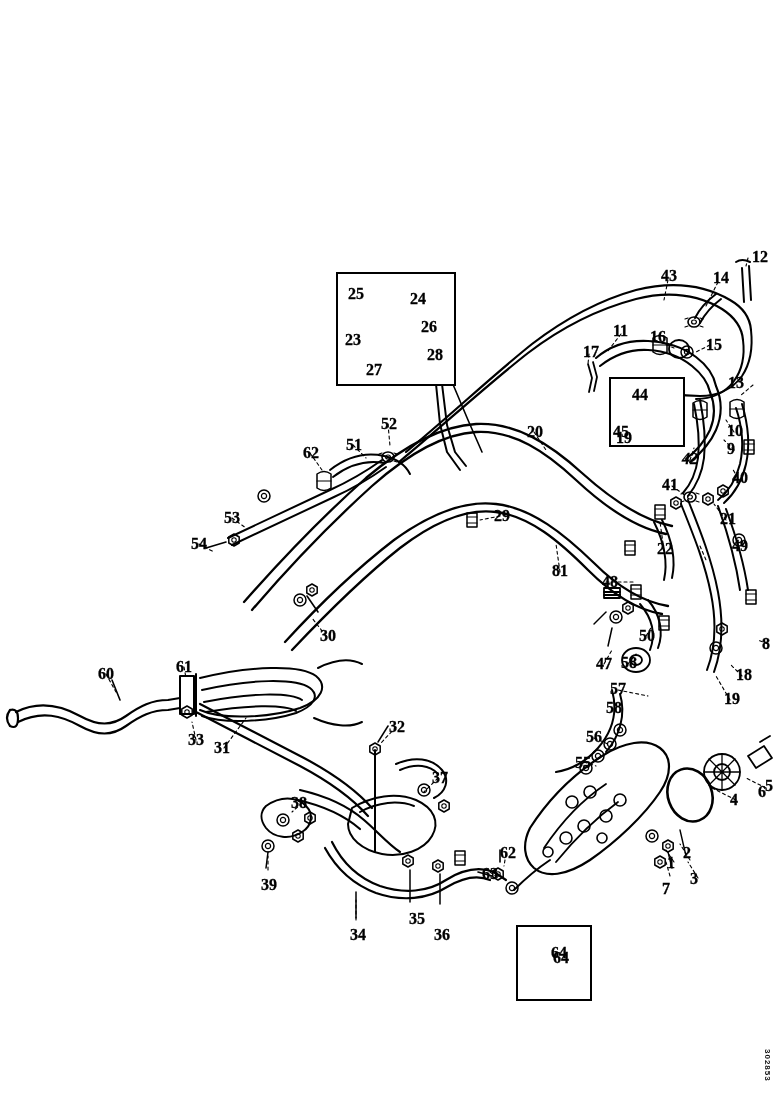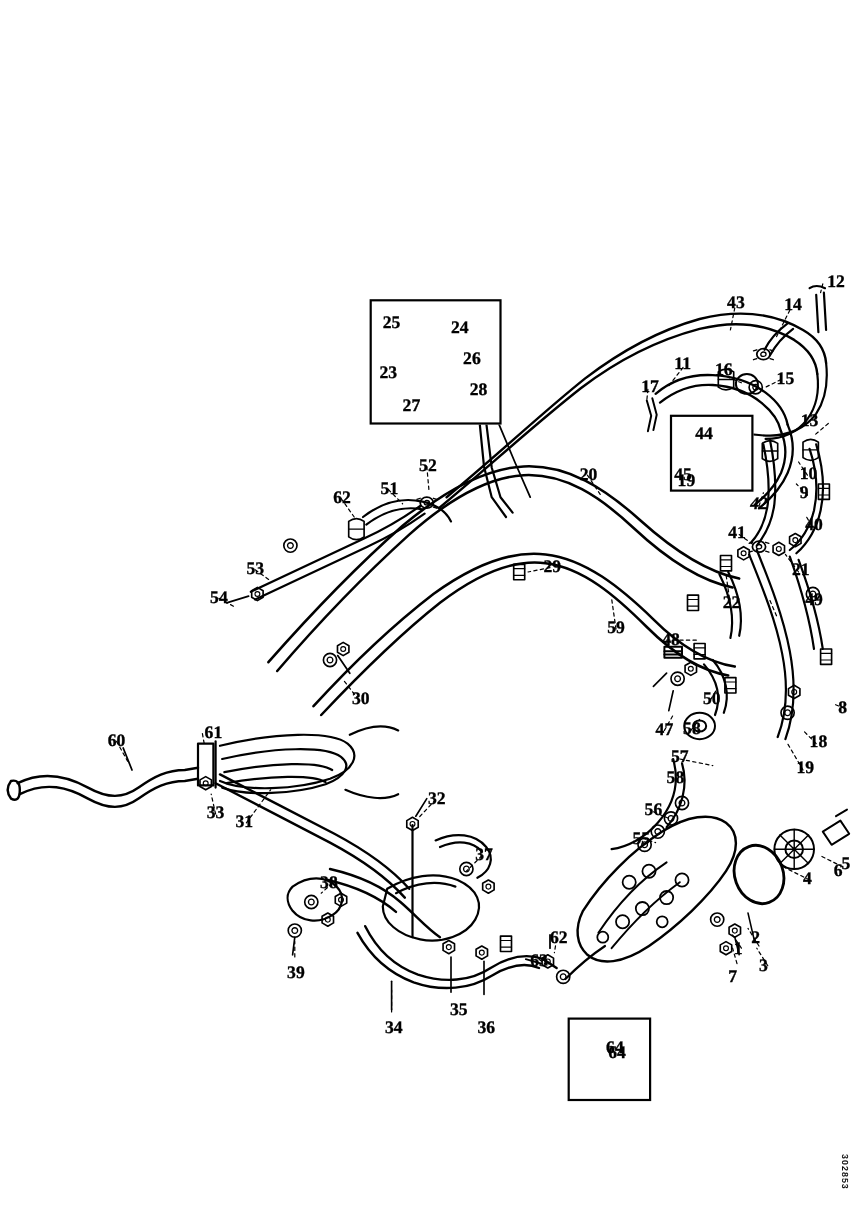--- a/index.html
+++ b/index.html
@@ -482,23 +482,23 @@
       <div class="lbl" style="left: 714px; top: 538px; margin-left: 18px;">49</div>
       <div class="lbl" style="left: 639px; top: 628px;">50</div>
       <div class="lbl" style="left: 346px; top: 437px;">51</div>
       <div class="lbl" style="left: 381px; top: 416px;">52</div>
       <div class="lbl" style="left: 224px; top: 510px;">53</div>
       <div class="lbl" style="left: 191px; top: 536px;">54</div>
       <div class="lbl" style="left: 575px; top: 755px;">55</div>
       <div class="lbl" style="left: 586px; top: 729px; text-align: center;">56</div>
       <div class="lbl" style="left: 610px; top: 681px;">57</div>
       <div class="lbl" style="left: 621px; top: 655px;">58</div>
-      <div class="lbl" style="left: 552px; top: 563px;">59</div>
+      <div class="lbl" style="left: 552px; top: 563px;">81</div>
       <div class="lbl" style="left: 98px; top: 666px;">60</div>
-      <div class="lbl" style="left: 186px; top: 659px;">61</div>
+      <div class="lbl" style="left: 176px; top: 659px;">61</div>
       <div class="lbl" style="left: 303px; top: 445px;">62</div>
       <div class="lbl" style="left: 482px; top: 866px;">63</div>
       <div class="lbl" style="left: 553px; top: 950px;">64</div>
       <div class="lbl" style="left: 500px; top: 845px;">62</div>
       <div class="lbl" style="left: 606px; top: 700px;">58</div>
       <div class="lbl" style="left: 348px; top: 286px;">25</div>
       <div class="lbl" style="left: 410px; top: 291px;">24</div>
       <div class="lbl" style="left: 421px; top: 319px; text-align: center;">26</div>
       <div class="lbl" style="left: 345px; top: 332px;">23</div>
       <div class="lbl" style="left: 427px; top: 347px;">28</div>

